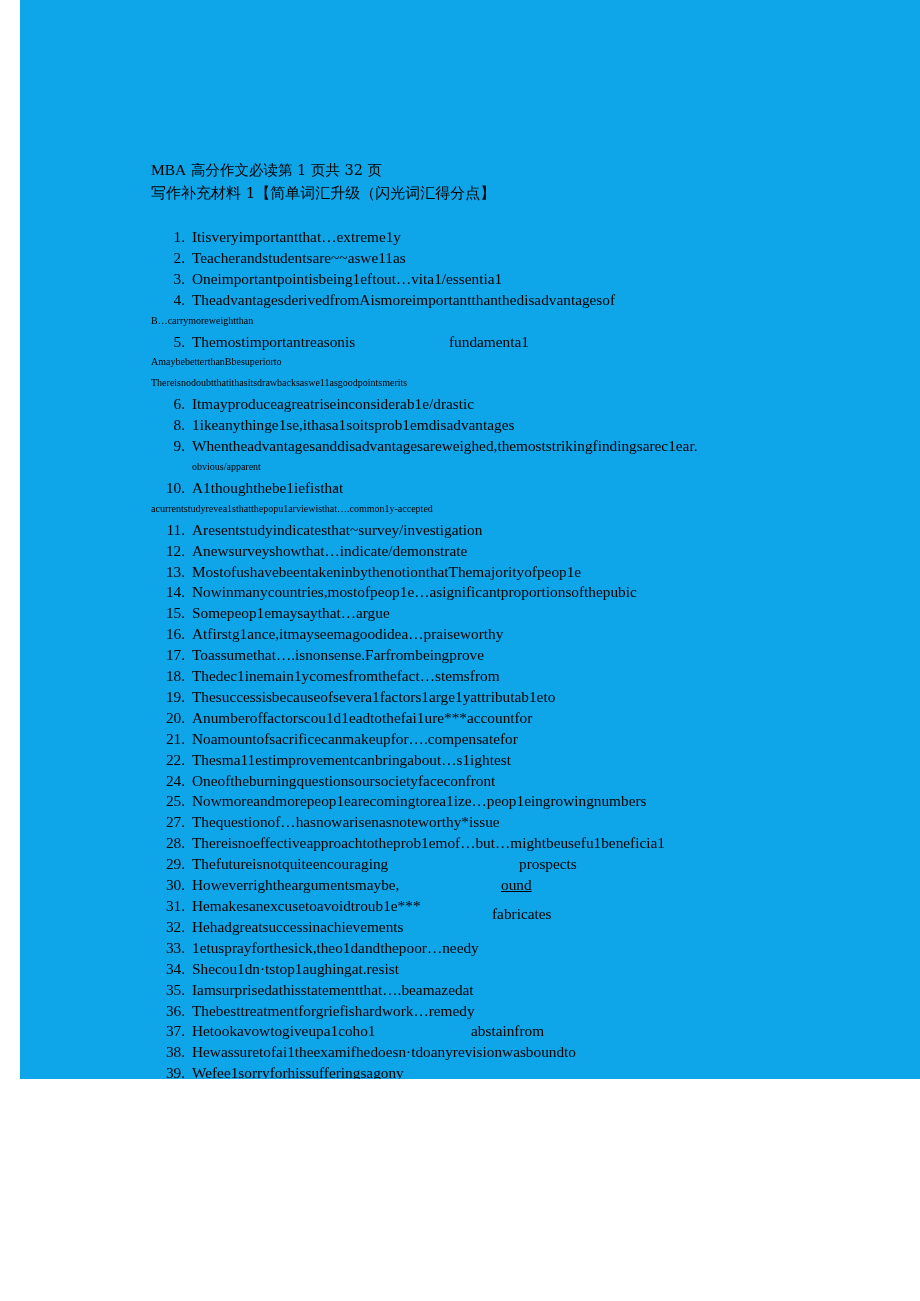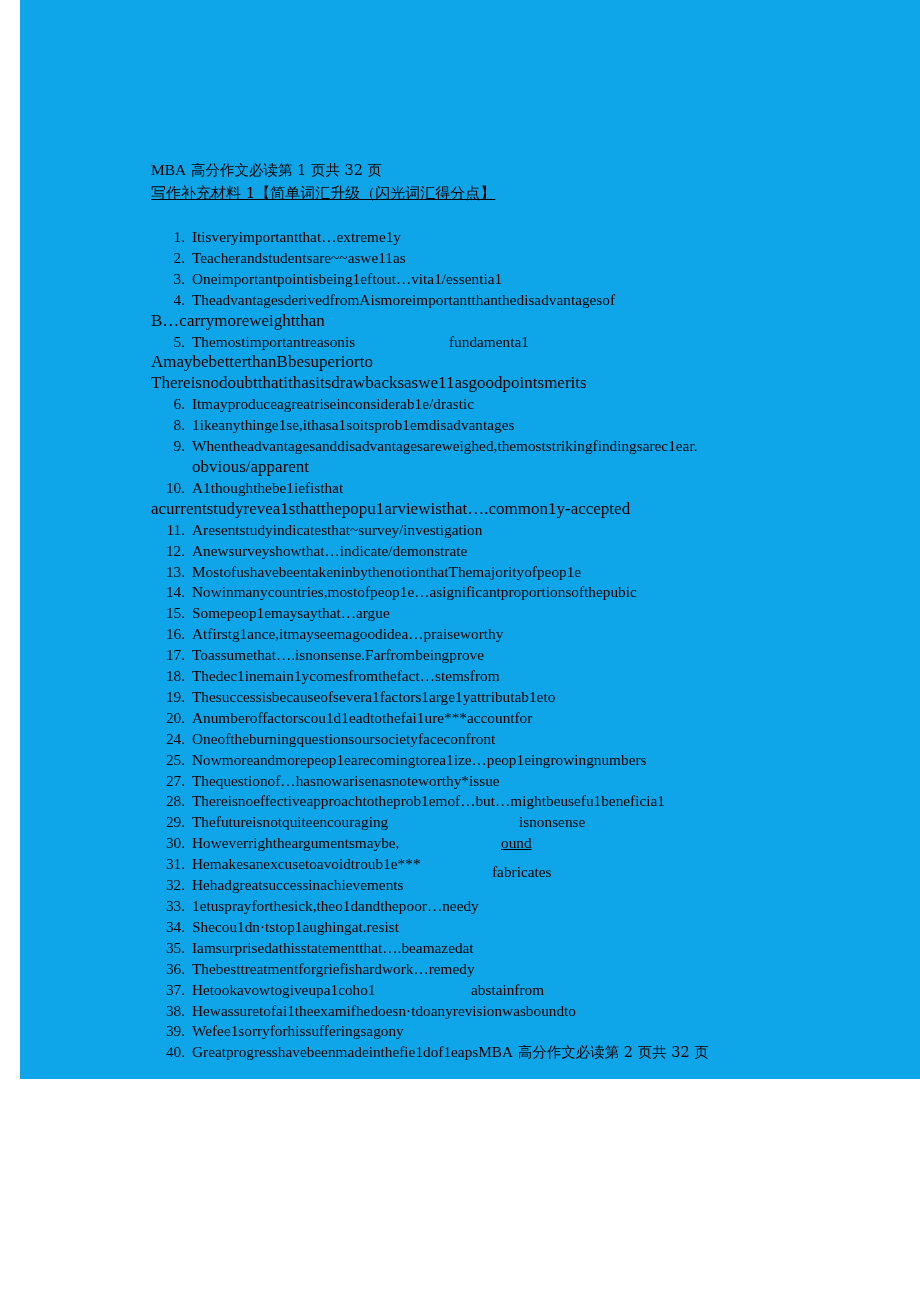--- a/index.html
+++ b/index.html
@@ -42,21 +42,20 @@
     white-space: pre;
     letter-spacing: 0px;
   }
   .hdr-line .cjk {
     font-family: "DejaVu Serif", "Liberation Serif", serif;
     font-size: 14.5px;
   }
   .hdr-line.sub {
     font-family: "DejaVu Serif", "Liberation Serif", serif;
     font-size: 15px;
-    text-decoration: underline;
   }
 
   .gap {
     height: 22px;
   }
 
   
   .list {
     margin: 0;
     padding: 0;
@@ -73,21 +72,21 @@
     width: 34px;
     text-align: right;
     padding-right: 0px;
   }
   .row .txt {
     display: inline-block;
     padding-left: 7px;
   }
   
   .cont {
-    font-size: 17px;
+    font-size: 10px;
     line-height: 20.9px;
     white-space: pre;
   }
   
   .cont.indent {
     padding-left: 41px;
   }
 
   
   .row .annot {
@@ -153,33 +152,35 @@
       <div class="row"><span class="num">16.</span><span class="txt">Atfirstg1ance,itmayseemagoodidea…praiseworthy</span></div>
 
       <div class="row"><span class="num">17.</span><span class="txt">Toassumethat….isnonsense.Farfrombeingprove</span></div>
 
       <div class="row"><span class="num">18.</span><span class="txt">Thedec1inemain1ycomesfromthefact…stemsfrom</span></div>
 
       <div class="row"><span class="num">19.</span><span class="txt">Thesuccessisbecauseofsevera1factors1arge1yattributab1eto</span></div>
 
       <div class="row"><span class="num">20.</span><span class="txt">Anumberoffactorscou1d1eadtothefai1ure***accountfor</span></div>
 
-
+      <div class="row"><span class="num">21.</span><span class="txt">Noamountofsacrificecanmakeupfor….compensatefor</span></div>
+
+      <div class="row"><span class="num">22.</span><span class="txt">Thesma11estimprovementcanbringabout…s1ightest</span></div>
 
 
       <div class="row"><span class="num">24.</span><span class="txt">Oneoftheburningquestionsoursocietyfaceconfront</span></div>
 
       <div class="row"><span class="num">25.</span><span class="txt">Nowmoreandmorepeop1earecomingtorea1ize…peop1eingrowingnumbers</span></div>
 
 
       <div class="row"><span class="num">27.</span><span class="txt">Thequestionof…hasnowarisenasnoteworthy*issue</span></div>
 
       <div class="row"><span class="num">28.</span><span class="txt">Thereisnoeffectiveapproachtotheprob1emof…but…mightbeusefu1beneficia1</span></div>
 
-      <div class="row"><span class="num">29.</span><span class="txt">Thefutureisnotquiteencouraging</span><span class="annot" style="left:368px;top:0;">isnonsense</span></div>
+      <div class="row"><span class="num">29.</span><span class="txt">Thefutureisnotquiteencouraging</span><span class="annot" style="left:368px;top:0;">prospects</span></div>
 
       <div class="row"><span class="num">30.</span><span class="txt">Howeverrightheargumentsmaybe,</span><span class="annot" style="left:350px;top:0;text-decoration:underline;">ound</span></div>
 
       <div class="row"><span class="num">31.</span><span class="txt">Hemakesanexcusetoavoidtroub1e***</span><span class="annot" style="left:341px;top:8px;">fabricates</span></div>
 
       <div class="row"><span class="num">32.</span><span class="txt">Hehadgreatsuccessinachievements</span></div>
 
       <div class="row"><span class="num">33.</span><span class="txt">1etusprayforthesick,theo1dandthepoor…needy</span></div>
 
       <div class="row"><span class="num">34.</span><span class="txt">Shecou1dn·tstop1aughingat.resist</span></div>

